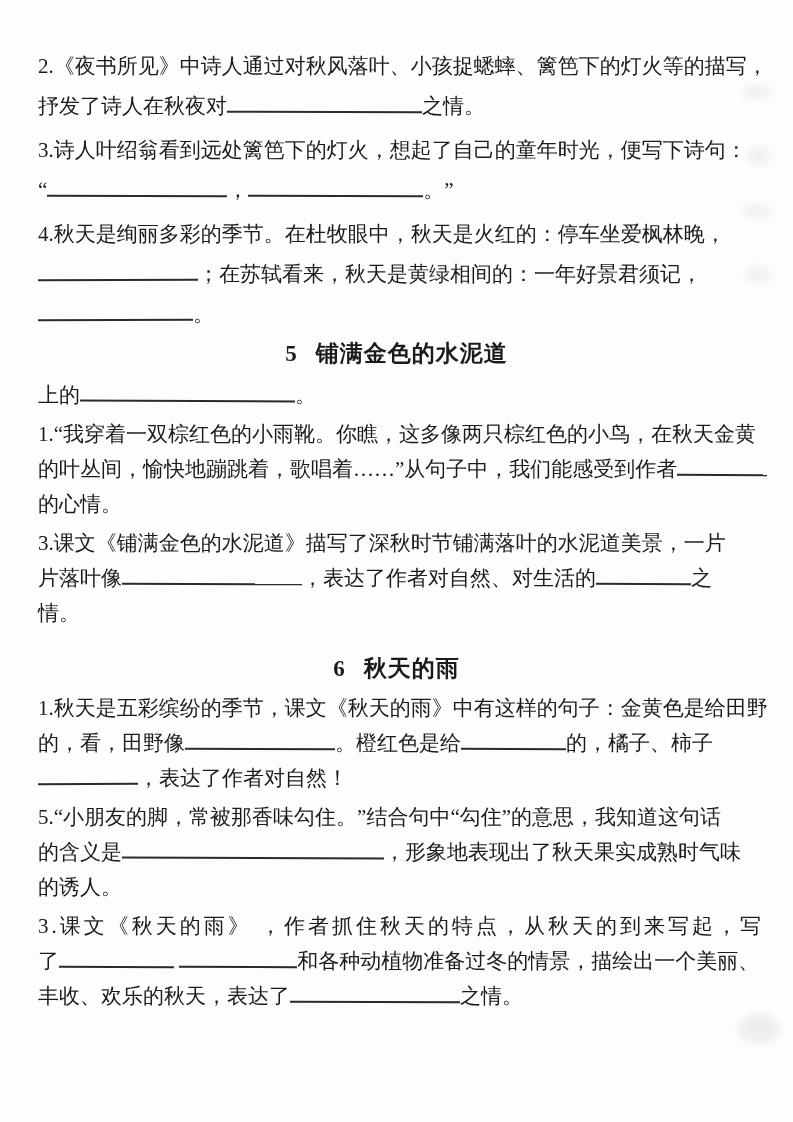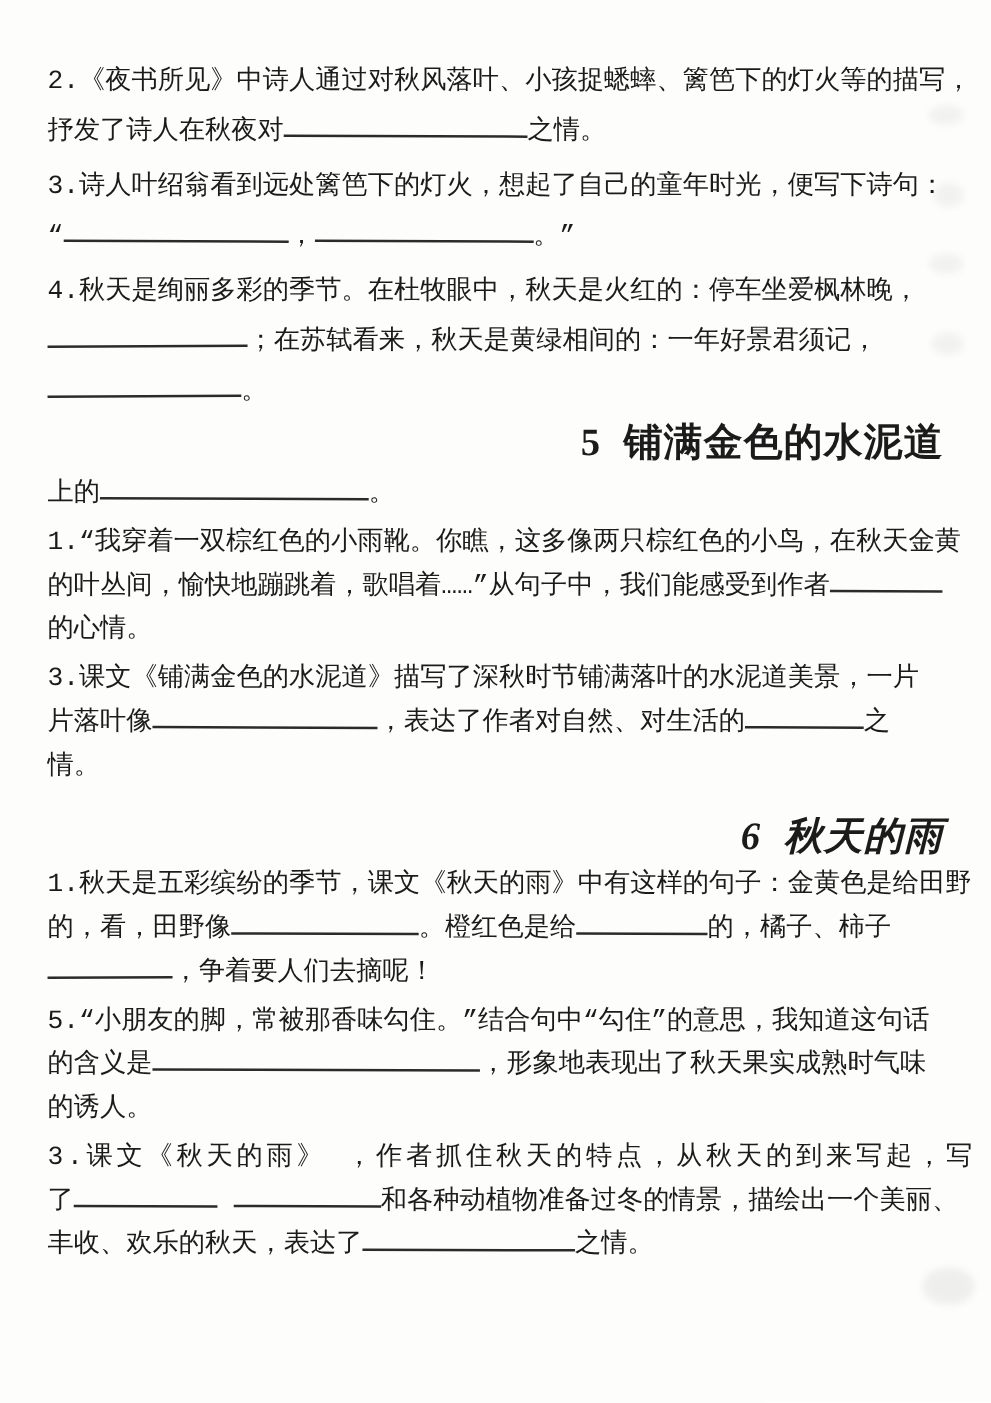--- a/index.html
+++ b/index.html
@@ -14,30 +14,30 @@
     box-sizing: border-box;
     padding: 46px 38px 0 38px;
     background: #fdfdfc;
     overflow: hidden;
     font-family: "Liberation Serif", "DejaVu Serif", serif;
     color: #1b1b1b;
     font-size: 21px;
   }
   .section { }
   .heading {
-    text-align: right;
+    text-align: center;
     font-weight: bold;
-    font-size: 31px;
+    font-size: 23px;
     line-height: 28px;
     letter-spacing: 1px;
   }
   .sec1 .heading { margin: 6px 0 10px 0; }
-  .sec2 .heading { margin: 24px 0 8px 0; font-style: italic; }
+  .sec2 .heading { margin: 24px 0 8px 0; }
   .h-num { margin-right: 18px; }
-  .para { margin: 0 0 4px 0; font-family: Liberation Mono, monospace; }
+  .para { margin: 0 0 4px 0; }
   .line {
     white-space: nowrap;
   }
   .sec0 .line { line-height: 40px; }
   .sec1 .line, .sec2 .line { line-height: 35px; }
   .blank {
     display: inline-block;
     height: 14px;
     border-bottom: 2px solid #2b2b2b;
     transform: rotate(-0.25deg);
@@ -91,21 +91,21 @@
           <div class="line"><span class="seg">3.课文《铺满金色的水泥道》描写了深秋时节铺满落叶的水泥道美景，一片</span></div>
           <div class="line"><span class="seg">片落叶像</span><span class="blank" style="width: 180px;"></span><span class="seg">，表达了作者对自然、对生活的</span><span class="blank" style="width: 95px;"></span><span class="seg">之</span></div>
           <div class="line"><span class="seg">情。</span></div>
         </div>
       </div>
       <div class="section sec2">
         <div class="heading"><span class="h-num">6</span><span class="h-title">秋天的雨</span></div>
         <div class="para">
           <div class="line"><span class="seg">1.秋天是五彩缤纷的季节，课文《秋天的雨》中有这样的句子：金黄色是给田野</span></div>
           <div class="line"><span class="seg">的，看，田野像</span><span class="blank" style="width: 150px;"></span><span class="seg">。橙红色是给</span><span class="blank" style="width: 105px;"></span><span class="seg">的，橘子、柿子</span></div>
-          <div class="line"><span class="blank" style="width: 100px;"></span><span class="seg">，争着要人们去摘呢！</span></div>
+          <div class="line"><span class="blank" style="width: 100px;"></span><span class="seg">，表达了作者对自然！</span></div>
         </div>
         <div class="para">
           <div class="line"><span class="seg">5.“小朋友的脚，常被那香味勾住。”结合句中“勾住”的意思，我知道这句话</span></div>
           <div class="line"><span class="seg">的含义是</span><span class="blank" style="width: 262px;"></span><span class="seg">，形象地表现出了秋天果实成熟时气味</span></div>
           <div class="line"><span class="seg">的诱人。</span></div>
         </div>
         <div class="para">
           <div class="line" style="letter-spacing: 3px; text-align: right;"><span class="seg">3.课文《秋天的雨》 ，作者抓住秋天的特点，从秋天的到来写起，写</span></div>
           <div class="line"><span class="seg">了</span><span class="blank" style="width: 115px;"></span><span class="seg"> </span><span class="blank" style="width: 118px;"></span><span class="seg">和各种动植物准备过冬的情景，描绘出一个美丽、</span></div>
           <div class="line"><span class="seg">丰收、欢乐的秋天，表达了</span><span class="blank" style="width: 170px;"></span><span class="seg">之情。</span></div>

